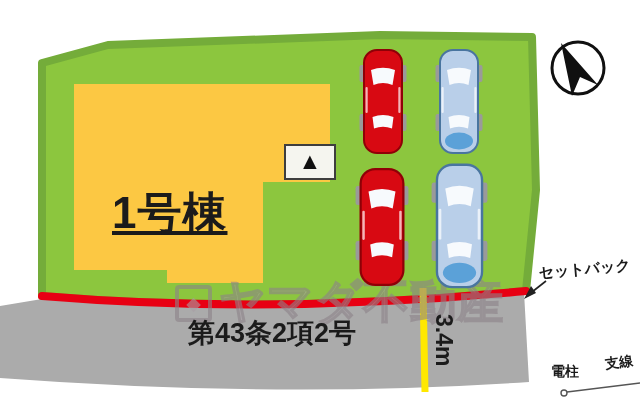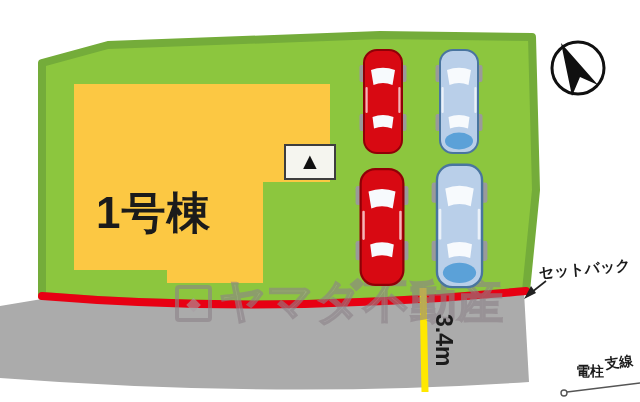--- a/index.html
+++ b/index.html
@@ -4,26 +4,26 @@
 <style>
   html,body{margin:0;padding:0;background:#ffffff;}
   #stage{
     position:relative;width:640px;height:402px;background:#ffffff;
     overflow:hidden;font-family:"Liberation Sans","DejaVu Sans",sans-serif;
   }
   .layer{position:absolute;left:0;top:0;width:640px;height:402px;}
   #base-svg{z-index:1;}
   #cars-svg{z-index:3;}
   .lbl{position:absolute;color:#1b1b1b;white-space:nowrap;z-index:5;}
-  .building-lbl{left:96px;top:184px;font-size:44px;font-weight:600;letter-spacing:1px;}
+  .building-lbl{left:112px;top:184px;font-size:44px;font-weight:600;letter-spacing:1px;text-decoration:underline;}
   .road-name{left:163px;top:317px;width:218px;text-align:center;font-size:27px;font-weight:700;line-height:33px;}
   .road-name-2{top:350px;}
   .setback-lbl{left:538px;top:264px;font-size:15px;font-weight:600;transform:rotate(-5deg);transform-origin:0 0;}
   .width-lbl{left:457px;top:314px;font-size:23px;font-weight:700;transform:rotate(90deg);transform-origin:0 0;}
-  .pole-lbl{left:576px;top:363px;font-size:14px;font-weight:600;}
+  .pole-lbl{left:551px;top:363px;font-size:14px;font-weight:600;}
   .wire-lbl{left:604px;top:356px;font-size:14px;font-weight:600;transform:rotate(-8deg);transform-origin:0 0;}
   .entrance-marker{
     position:absolute;left:284px;top:144px;width:52px;height:36px;z-index:5;
     background:#f5f5ef;border:2px solid #3e3e3e;box-sizing:border-box;
     text-align:center;font-size:23px;line-height:31px;color:#101010;
   }
   .wm{position:absolute;z-index:2;color:#a89fa5;opacity:.60;}
   .wm-text{left:219px;top:271px;font-size:46px;font-weight:700;letter-spacing:1px;
            -webkit-text-stroke:1.5px #8d8389;white-space:nowrap;}
   .wm-logo{left:175px;top:285px;width:37px;height:37px;border:4px solid #8d8389;
@@ -94,18 +94,19 @@
     <use href="#car-blue" x="435" y="48" width="48" height="108"></use>
     <use href="#car-red" x="355" y="161" width="54" height="133"></use>
     <use href="#car-blue" x="431" y="160" width="57" height="133"></use>
   </svg>
 
   <div class="entrance-marker">
     <span>▲</span>
   </div>
 
   <div class="lbl building-lbl">1号棟</div>
+  <div class="lbl road-name">第43条2項2号</div>
   <div class="lbl setback-lbl">セットバック</div>
   <div class="lbl width-lbl">3.4m</div>
   <div class="lbl pole-lbl">電柱</div>
   <div class="lbl wire-lbl">支線</div>
 
 </div>
 
 </body></html>

